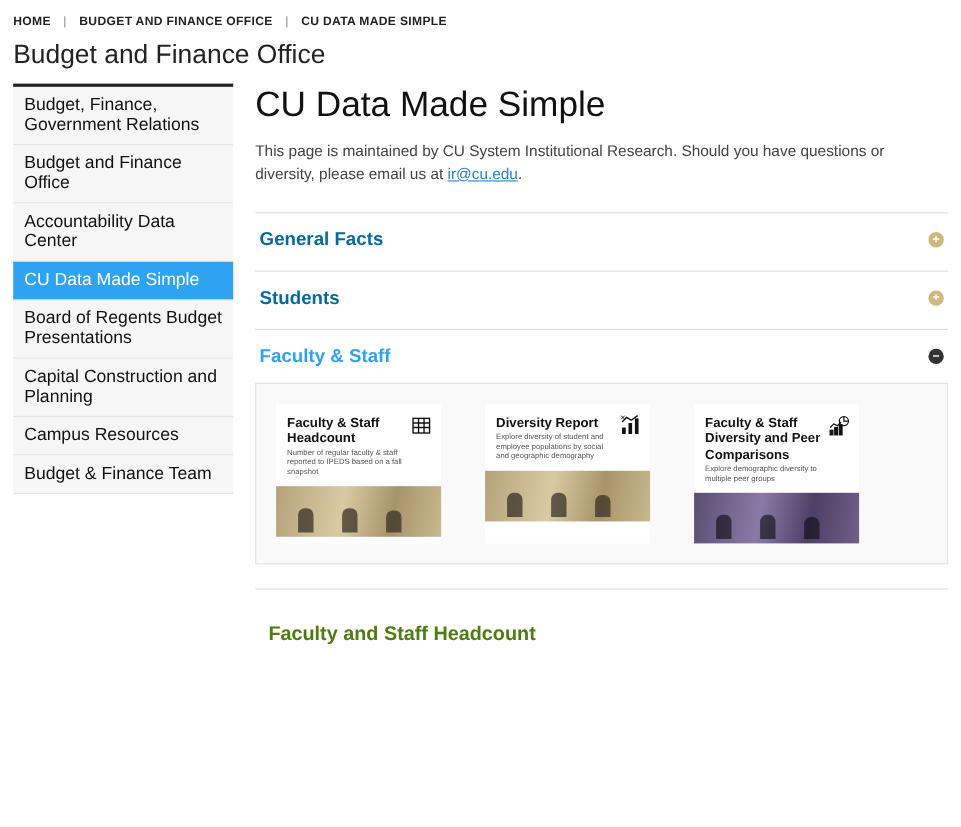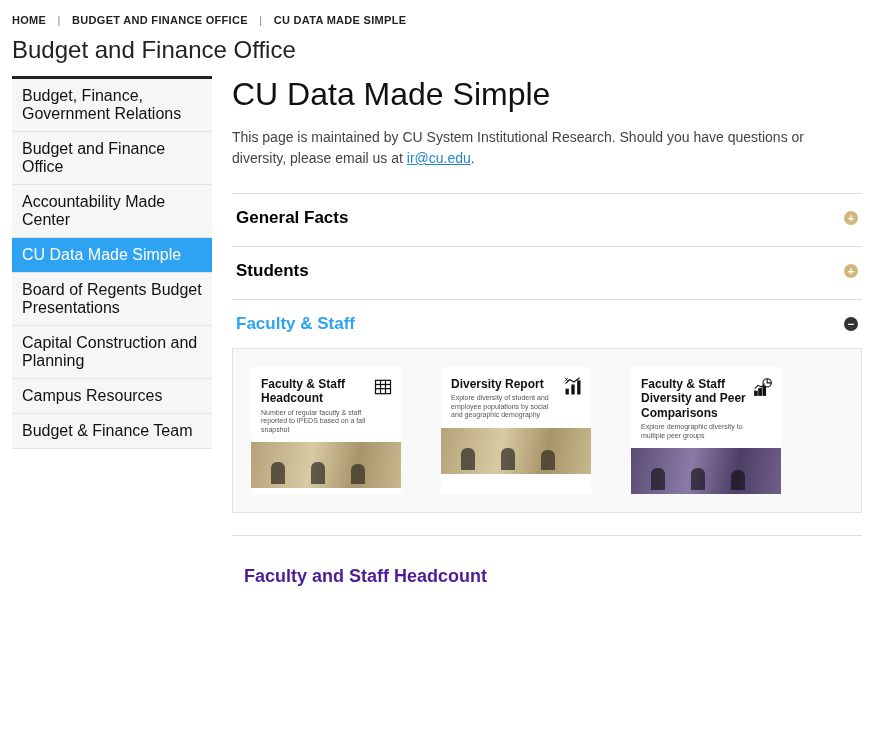--- a/index.html
+++ b/index.html
@@ -12,35 +12,35 @@
   .layout { display: flex; gap: 20px; }
   .sidebar { width: 200px; border-top: 3px solid #222; }
   .sidebar-item { display: block; padding: 8px 10px; font-size: 16px; color: #111; background: #f6f6f6; border-bottom: 1px solid #e3e3e3; text-decoration: none; cursor: pointer; }
   .sidebar-item.active { background: #2ea3f2; color: #fff; }
   .main { flex: 1; }
   .main h1 { font-size: 32px; font-weight: 400; color: #111; margin-bottom: 14px; }
   .intro { font-size: 14px; color: #444; line-height: 1.5; margin-bottom: 24px; }
   .intro a { color: #2485c9; text-decoration: underline; }
   .accordion { margin-bottom: 4px; }
   .acc-header { display: flex; justify-content: space-between; align-items: center; padding: 14px 4px; border-top: 1px solid #ddd; cursor: pointer; }
-  .acc-title { font-size: 17px; font-weight: 700; color: #000000; }
+  .acc-title { font-size: 17px; font-weight: 700; color: #0369a1; }
   .acc-title.open { color: #2ea3f2; }
   .acc-icon { width: 14px; height: 14px; border-radius: 50%; display:flex; align-items:center; justify-content:center; font-size: 11px; font-weight: 700; line-height:1; }
   .acc-icon.plus { background: #cfb87c; color: #fff; }
   .acc-icon.minus { background: #333; color: #fff; }
   .cards { display: flex; flex-wrap: wrap; gap: 40px; padding: 18px; border: 1px solid #e2e2e2; background: #f9f9f9; }
   .card { width: 150px; cursor: pointer; background: #fff; padding: 0; }
   .card-top { padding: 10px 10px 8px 10px; position: relative; min-height: 52px; }
   .card-title { font-size: 12px; font-weight: 700; line-height: 1.2; color: #111; margin-bottom: 3px; padding-right: 24px; }
   .card-desc { font-size: 7px; color: #555; line-height: 1.2; padding-right: 24px; }
   .card-icon { position: absolute; right: 8px; top: 10px; width: 20px; height: 20px; }
   .card-img { width: 150px; height: 46px; display: block; }
   .sepia { background: linear-gradient(100deg, #b5a27a 0%, #d9caa3 40%, #a8946a 70%, #c8b88e 100%); }
   .purple { background: linear-gradient(100deg, #5a4d73 0%, #8a7ba6 40%, #4d3f66 70%, #716089 100%); }
-  .section-sub { font-size: 18px; font-weight: 700; color: #4c1d95; margin: 30px 0 14px 12px; }
+  .section-sub { font-size: 18px; font-weight: 700; color: #4d7c0f; margin: 30px 0 14px 12px; }
   .people { position: relative; width: 100%; height: 100%; overflow: hidden; }
   .people::before, .people::after { content:''; position:absolute; bottom:4px; width:14px; height:22px; background: rgba(0,0,0,0.55); border-radius: 6px 6px 0 0; }
   .people::before { left: 20px; }
   .people::after { left: 60px; }
   .people .p3 { position:absolute; bottom:4px; left: 100px; width:14px; height:20px; background: rgba(0,0,0,0.5); border-radius: 6px 6px 0 0; }
 </style>
 </head>
 <body>
 
 <div class="page">
@@ -53,21 +53,21 @@
     <span>CU DATA MADE SIMPLE</span>
   </div>
 
   <h2 class="page-title">Budget and Finance Office</h2>
 
   <div class="layout">
 
     <nav class="sidebar" id="sidebar">
         <a class="sidebar-item">Budget, Finance, Government Relations</a>
         <a class="sidebar-item">Budget and Finance Office</a>
-        <a class="sidebar-item">Accountability Made Center</a>
+        <a class="sidebar-item">Accountability Data Center</a>
         <a class="sidebar-item active">CU Data Made Simple</a>
         <a class="sidebar-item">Board of Regents Budget Presentations</a>
         <a class="sidebar-item">Capital Construction and Planning</a>
         <a class="sidebar-item">Campus Resources</a>
         <a class="sidebar-item">Budget &amp; Finance Team</a>
       </nav>
 
     <div class="main">
       <h1>CU Data Made Simple</h1>
       <p class="intro">

